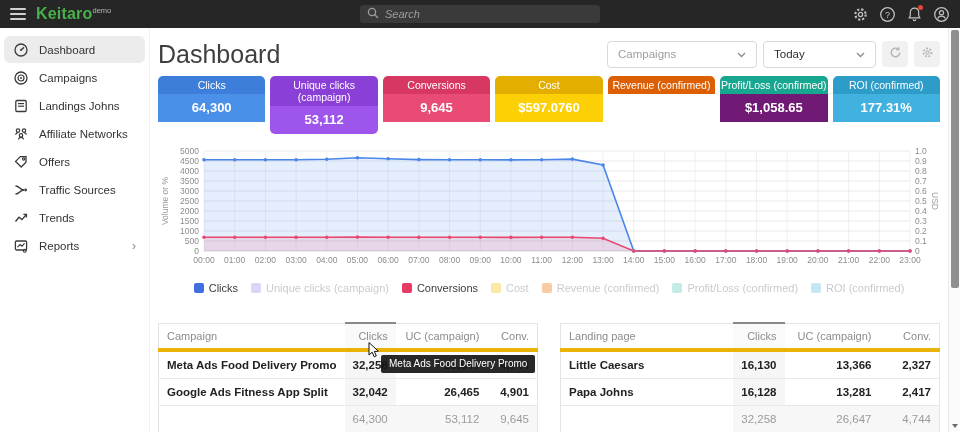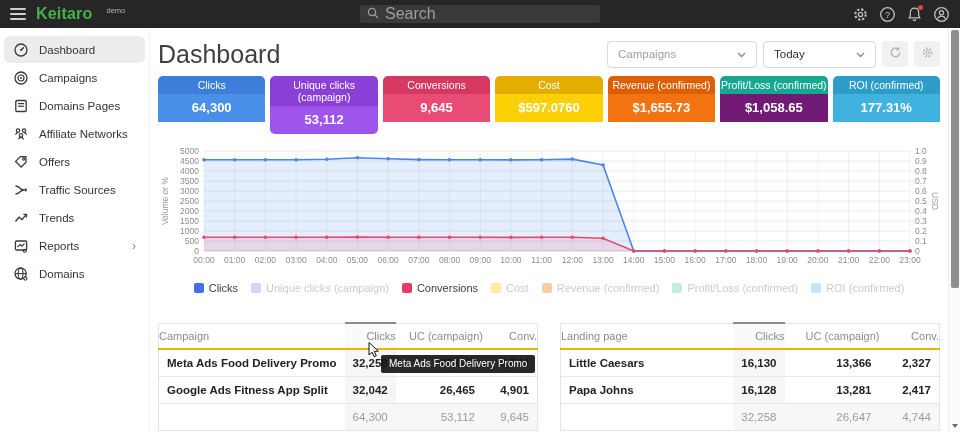--- a/index.html
+++ b/index.html
@@ -6,24 +6,24 @@
   html,body { width:960px; height:432px; overflow:hidden; }
   body { position:relative; background:#fff; font-family:"Liberation Sans", sans-serif; }
 
   
   .topbar { position:absolute; top:0; left:0; width:960px; height:28px; background:#262626;
             display:flex; align-items:center; z-index:5; }
   .hamburger { width:30px; height:28px; display:flex; flex-direction:column; justify-content:center;
                gap:3px; padding-left:10px; cursor:pointer; }
   .hamburger div { width:16px; height:2px; background:#cfcfcf; border-radius:1px; }
   .logo { margin-left:6px; font-size:16px; font-weight:bold; color:#47b04b; letter-spacing:.2px; }
-  .logo-suffix { font-size:7.5px; color:#b5b5b5; margin-left:14px; vertical-align:super; }
+  .logo-suffix { font-size:7.5px; color:#b5b5b5; margin-left:0; vertical-align:super; }
   .search-box { position:absolute; left:50%; transform:translateX(-50%); top:5px; width:240px; height:18px;
                 background:#3a3a3a; border-radius:3px; display:flex; align-items:center; padding:0 7px; gap:6px; }
-  .search-box input { background:transparent; border:none; outline:none; color:#cfcfcf; font-size:16px; width:100%; }
+  .search-box input { background:transparent; border:none; outline:none; color:#cfcfcf; font-size:11px; width:100%;font-style:italic; }
   .search-box input::placeholder { color:#9e9e9e; }
   .topbar-icons { position:absolute; right:10px; top:0; height:28px; display:flex; align-items:center; gap:9px; }
   .tb-icon { width:18px; height:18px; position:relative; cursor:pointer; display:flex; align-items:center; justify-content:center; }
   .badge-dot { position:absolute; top:0px; right:0px; width:5px; height:5px; border-radius:50%; background:#e5453a; }
 
   
   .sidebar { position:absolute; top:28px; left:0; bottom:0; width:150px; background:#fff;
              border-right:1px solid #f2f2f2; padding-top:8px; }
   .side-item { height:27px; margin:0 4px 1px 4px; border-radius:6px; display:flex; align-items:center;
                gap:10px; padding-left:9px; font-size:11.5px; color:#333; cursor:pointer; position:relative; }
@@ -56,21 +56,21 @@
   #chart-svg .axis-title { font-size:8.5px; fill:#9a9a9a; font-family:"Liberation Sans",sans-serif; }
 
   .legend { margin-top:5px; display:flex; justify-content:center; align-items:center; gap:13px; font-size:11px; color:#3d3d3d; }
   .legend-item { display:flex; align-items:center; gap:5px; cursor:pointer; }
   .legend-item .swatch { width:10px; height:10px; border-radius:2px; }
   .legend-item.inactive span.lg-label { color:#cbcbcb; }
 
   
   .tables { margin-top:28px; display:flex; justify-content:space-between; }
   table { width:380px; border-collapse:collapse; font-size:11.5px; border:1px solid #e4e4e4; background:#fff; }
-  th { font-weight:400; font-size:11px; color:#8c8c8c; padding:6px 0; text-align:right; border-bottom:2px solid #eab308; white-space:nowrap; cursor:pointer; }
+  th { font-weight:400; font-size:11px; color:#8c8c8c; padding:6px 8px; text-align:right; border-bottom:4px solid #eab308; white-space:nowrap; cursor:pointer; }
   th.first { text-align:left; }
   th.sorted { border-top:2px solid #8a8a8a; background:#fafafa; }
   td { padding:7px 8px; color:#222; font-weight:600; text-align:right; border-bottom:1px solid #e8e8e8; white-space:nowrap; }
   td.first { text-align:left; }
   td.colhl { background:#f6f6f6; }
   tr.totals td { color:#9b9b9b; font-weight:400; border-bottom:none; }
   tr.totals td.num { background:#f7f7f7; }
 
   
   .tooltip { position:absolute; left:381px; top:355px; background:rgba(22,22,22,.92); color:#fff;
@@ -150,21 +150,21 @@
           <circle cx="8" cy="8" r="1" fill="#3a3a3a"></circle>
         </svg></span>
     <span>Campaigns</span>
   </div>
   <div class="side-item">
     <span class="side-icon"><svg width="16" height="16" viewBox="0 0 16 16">
           <rect x="2.8" y="2.5" width="10.4" height="11" rx="1.2" fill="none" stroke="#3a3a3a" stroke-width="1.3"></rect>
           <line x1="5" y1="5.6" x2="11" y2="5.6" stroke="#3a3a3a" stroke-width="1.2"></line>
           <line x1="5" y1="8.2" x2="11" y2="8.2" stroke="#3a3a3a" stroke-width="1.2"></line>
         </svg></span>
-    <span>Domains Pages</span>
+    <span>Landings Johns</span>
   </div>
   <div class="side-item">
     <span class="side-icon"><svg width="16" height="16" viewBox="0 0 16 16">
           <circle cx="5" cy="4.6" r="1.7" fill="none" stroke="#3a3a3a" stroke-width="1.2"></circle>
           <circle cx="11" cy="4.6" r="1.7" fill="none" stroke="#3a3a3a" stroke-width="1.2"></circle>
           <circle cx="8" cy="9.4" r="1.7" fill="none" stroke="#3a3a3a" stroke-width="1.2"></circle>
           <path d="M2.5,8.6 c0.5-1.4 1.5-2 2.5-2 M13.5,8.6 c-0.5-1.4 -1.5-2 -2.5-2 M5.3,13.4 c0.6-1.5 1.6-2.1 2.7-2.1 c1.1,0 2.1,0.6 2.7,2.1" fill="none" stroke="#3a3a3a" stroke-width="1.2"></path>
         </svg></span>
     <span>Affiliate Networks</span>
   </div>
@@ -190,29 +190,20 @@
     <span>Trends</span>
   </div>
   <div class="side-item">
     <span class="side-icon"><svg width="16" height="16" viewBox="0 0 16 16">
           <rect x="2.4" y="3" width="11.2" height="9" rx="1.2" fill="none" stroke="#3a3a3a" stroke-width="1.3"></rect>
           <polyline points="4.5,9.2 7,6.6 9,8.2 11.5,5.4" fill="none" stroke="#3a3a3a" stroke-width="1.2"></polyline>
           <circle cx="11.8" cy="12.8" r="1.5" fill="none" stroke="#3a3a3a" stroke-width="1.1"></circle>
         </svg></span>
     <span>Reports</span>
     <span class="chev">›</span>
-  </div>
-  <div class="side-item">
-    <span class="side-icon"><svg width="16" height="16" viewBox="0 0 16 16">
-          <circle cx="7.6" cy="7.6" r="5.6" fill="none" stroke="#3a3a3a" stroke-width="1.3"></circle>
-          <ellipse cx="7.6" cy="7.6" rx="2.4" ry="5.6" fill="none" stroke="#3a3a3a" stroke-width="1.1"></ellipse>
-          <line x1="2" y1="7.6" x2="13.2" y2="7.6" stroke="#3a3a3a" stroke-width="1.1"></line>
-          <circle cx="12.4" cy="12.6" r="1.6" fill="#fff" stroke="#3a3a3a" stroke-width="1.1"></circle>
-        </svg></span>
-    <span>Domains</span>
   </div>
 </div>
 
 <div class="main">
 
   <div class="page-header">
     <div class="page-title">Dashboard</div>
     <div class="controls">
       <div class="select-box select-campaigns">
         <span>Campaigns</span>
@@ -253,21 +244,20 @@
     <div class="card">
       <div class="card-head" style="background: rgb(214, 56, 98);">Conversions</div>
       <div class="card-body" style="background: rgb(232, 76, 116);">9,645</div>
     </div>
     <div class="card">
       <div class="card-head" style="background: rgb(227, 174, 0);">Cost</div>
       <div class="card-body" style="background: rgb(253, 208, 5);">$597.0760</div>
     </div>
     <div class="card">
       <div class="card-head" style="background: rgb(221, 95, 3);">Revenue (confirmed)</div>
-      <div class="card-body" style="background: rgb(243, 115, 16);">$1,655.73</div>
     </div>
     <div class="card">
       <div class="card-head" style="background: rgb(23, 166, 143);">Profit/Loss (confirmed)</div>
       <div class="card-body" style="background: #701a75;">$1,058.65</div>
     </div>
     <div class="card">
       <div class="card-head" style="background: rgb(45, 156, 201);">ROI (confirmed)</div>
       <div class="card-body" style="background: rgb(65, 177, 224);">177.31%</div>
     </div>
   </div>

